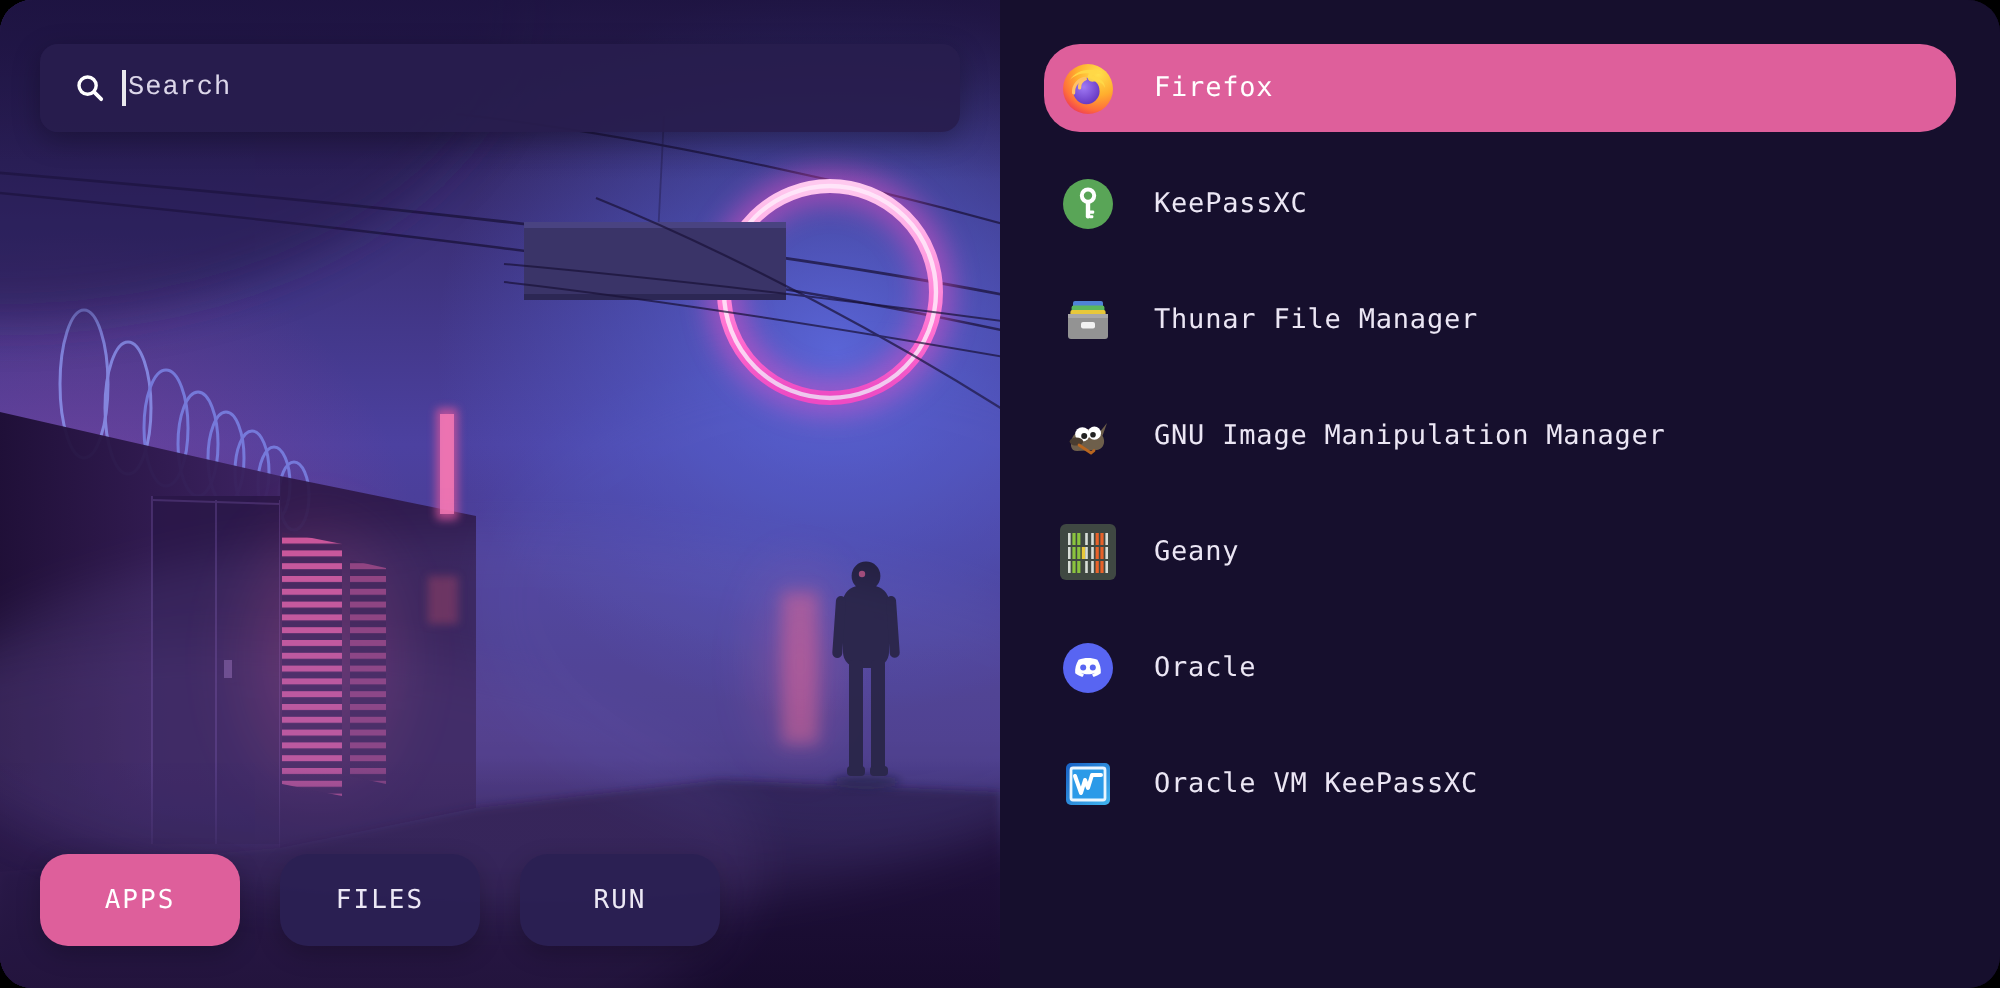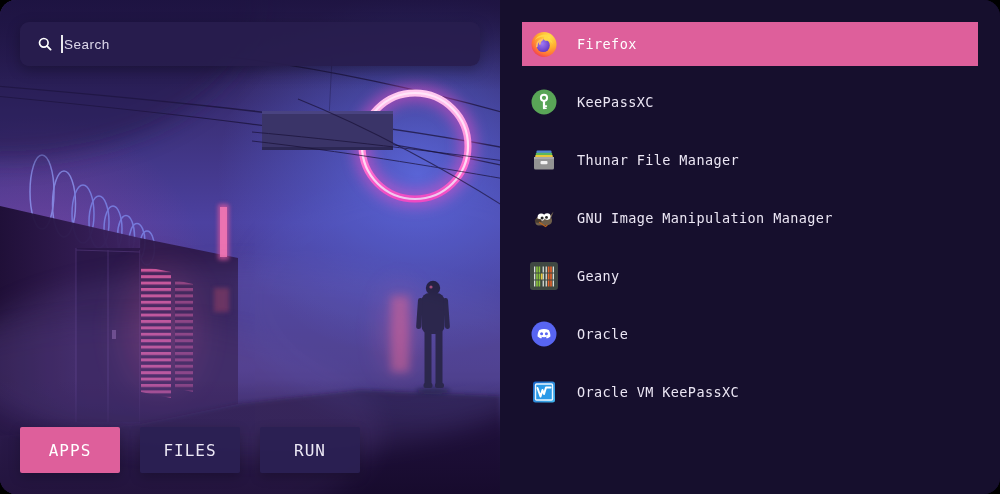--- a/index.html
+++ b/index.html
@@ -6,31 +6,31 @@
   body{font-family:"DejaVu Sans Mono","Liberation Mono",monospace;-webkit-font-smoothing:antialiased;}
   .window{position:relative;width:1000px;height:494px;border-radius:16px;overflow:hidden;display:flex;background:#160f2d;}
   
   .left{position:relative;width:500px;height:494px;flex:0 0 500px;overflow:hidden;background:#2b1f50;}
   .scene{position:absolute;inset:0;width:100%;height:100%;display:block;}
   .search-bar{position:absolute;left:20px;top:22px;width:460px;height:44px;border-radius:9px;
     background:rgba(40,29,78,.93);display:flex;align-items:center;box-shadow:0 4px 14px rgba(0,0,0,.28);}
   .search-bar .mag{margin-left:17px;width:16px;height:16px;flex:0 0 16px;}
   .search-input{position:relative;flex:1;height:100%;}
   .search-input input{width:100%;height:100%;background:transparent;border:none;outline:none;
-    color:#84cc16;font-family:Liberation Sans, sans-serif;font-size:13.5px;padding:0 10px 0 11px;letter-spacing:.5px;}
+    color:#84cc16;font-family:Liberation Mono, monospace;font-size:13.5px;padding:0 10px 0 11px;letter-spacing:.5px;}
   .search-input input::placeholder{color:#e6e1f2;opacity:.95;}
   .caret{position:absolute;left:8px;top:13px;width:2px;height:18px;background:#fff;opacity:.9;}
   .modes{position:absolute;left:20px;bottom:21px;width:460px;display:flex;gap:20px;}
-  .mode-btn{flex:0 0 100px;height:46px;border:none;border-radius:2px;background:rgba(43,32,83,.94);
-    color:#ece8f5;font-family:inherit;font-size:16px;letter-spacing:1px;cursor:pointer;
+  .mode-btn{flex:0 0 100px;height:46px;border:none;border-radius:14px;background:rgba(43,32,83,.94);
+    color:#ece8f5;font-family:inherit;font-size:13px;letter-spacing:1px;cursor:pointer;
     display:flex;align-items:center;justify-content:center;box-shadow:0 4px 12px rgba(0,0,0,.22);text-align:right;}
   .mode-btn.selected{background:#de5f9b;color:#ffffff;}
   
   .right{flex:1;background:#160f2d;padding:22px;display:flex;flex-direction:column;gap:14px;box-sizing:border-box;}
-  .app-row{height:44px;flex:0 0 44px;border-radius:0;display:flex;align-items:center;
+  .app-row{height:44px;flex:0 0 44px;border-radius:18px;display:flex;align-items:center;
     padding-left:8px;box-sizing:border-box;cursor:pointer;}
   .app-row.selected{background:#de5f9b;}
   .app-icon{width:28px;height:28px;flex:0 0 28px;display:block;}
   .app-label{margin-left:19px;font-size:13.5px;color:#ebe6f4;letter-spacing:.4px;white-space:nowrap;}
   .app-row.selected .app-label{color:#ffffff;}
 </style>
 </head>
 <body>
 
 <div class="window">

